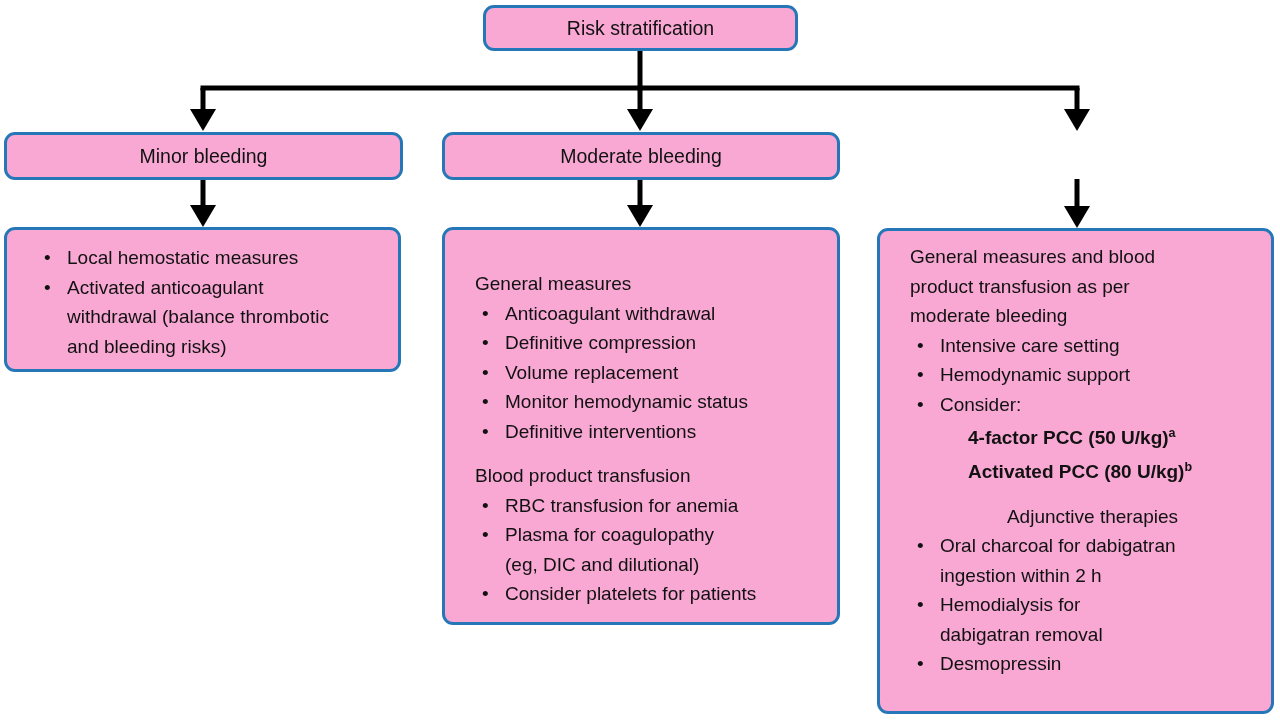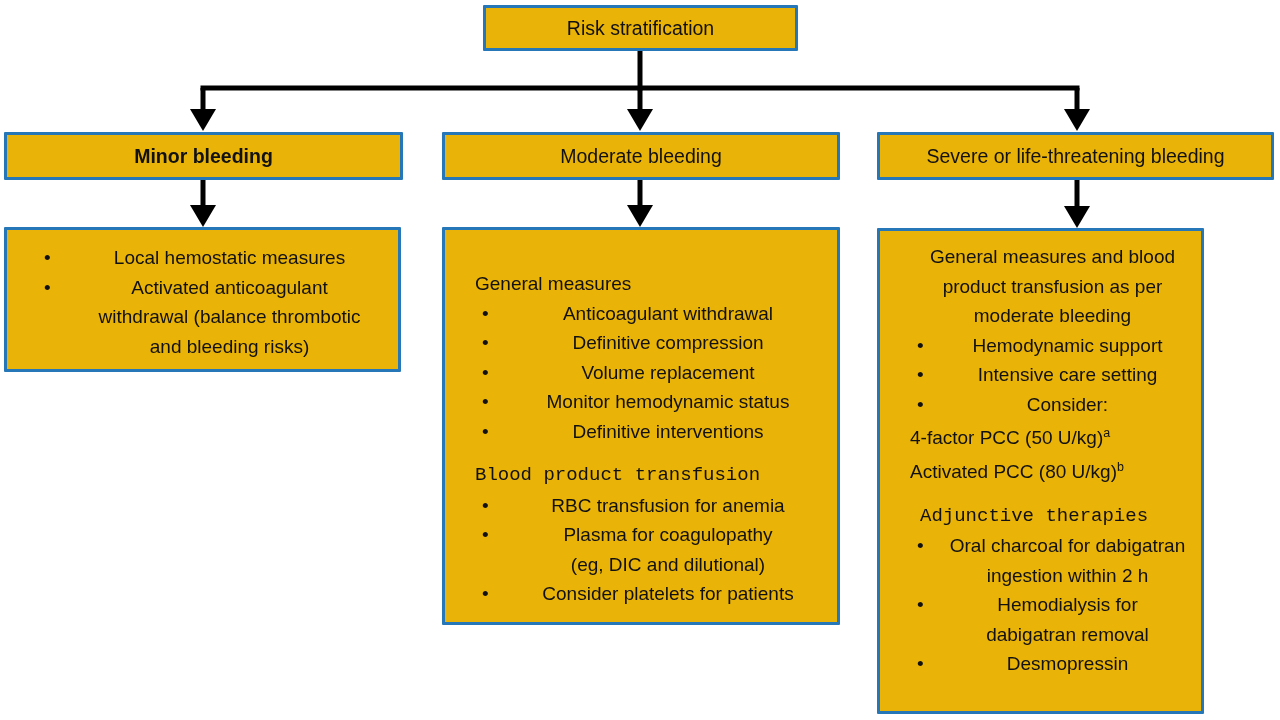--- a/index.html
+++ b/index.html
@@ -13,44 +13,44 @@
     overflow: hidden;
   }
   svg.connectors {
     position: absolute;
     left: 0; top: 0;
     width: 1280px; height: 720px;
   }
   .box {
     position: absolute;
     box-sizing: border-box;
-    background: #eab308;
+    background: #f9a8d4;
     border: 3.5px solid #2577b8;
-    border-radius: 1px;
+    border-radius: 11px;
   }
   .label-box {
     display: flex;
     align-items: center;
     justify-content: center;
     font-size: 19.5px;
     text-align: center;
   }
   .content {
     font-size: 19px;
     line-height: 29.5px;
     padding: 11px 6px 0 30px;
   }
   .content ul { margin: 0; padding: 0; list-style: none; }
   .content li { position: relative; padding-left: 30px; }
   .content li::before { content: "\2022"; position: absolute; left: 7px; top: 0; }
-  .ln { display: block; white-space: nowrap; text-align: center; }
+  .ln { display: block; white-space: nowrap; }
   .heading { white-space: nowrap; margin-top: 28px; }
-  .gap { margin-top: 15px; font-family: Liberation Mono, monospace; }
-  .adjunctive { margin-left: 10px; }
-  .sub-option { white-space: nowrap; }
+  .gap { margin-top: 15px; }
+  .adjunctive { margin-left: 10px; text-align: center; }
+  .sub-option { margin-left: 58px; white-space: nowrap; font-weight: bold; }
   .sub-option sup { font-size: 12.5px; }
   .no-head { padding-top: 13px; }
 </style>
 </head>
 <body>
 
 <div class="canvas">
 
   <svg class="connectors" viewBox="0 0 1280 720" xmlns="http://www.w3.org/2000/svg">
     <g stroke="#000000" stroke-width="5" fill="none">
@@ -70,28 +70,25 @@
       <polygon points="190,205 216,205 203,227"></polygon>
       <polygon points="627,205 653,205 640,227"></polygon>
       <polygon points="1064,206 1090,206 1077,228"></polygon>
     </g>
   </svg>
 
   <div class="box label-box" style="left:483px; top:5px; width:315px; height:46px;">
     <span>Risk stratification</span>
   </div>
 
-  <div class="box label-box" style="left:4px; top:132px; width:399px; height:48px;font-weight:bold;">
+  <div class="box label-box" style="left:4px; top:132px; width:399px; height:48px;">
     <span>Minor bleeding</span>
   </div>
   <div class="box label-box" style="left:442px; top:132px; width:398px; height:48px;">
     <span>Moderate bleeding</span>
-  </div>
-  <div class="box label-box" style="left:877px; top:132px; width:397px; height:48px;">
-    <span>Severe or life-threatening bleeding</span>
   </div>
 
   <div class="box content no-head" style="left:4px; top:227px; width:397px; height:145px;">
     <ul>
       <li>
         <span class="ln">Local hemostatic measures</span>
       </li>
       <li>
         <span class="ln">Activated anticoagulant</span>
         <span class="ln">withdrawal (balance thrombotic</span>
@@ -127,32 +124,32 @@
       <li>
         <span class="ln">Plasma for coagulopathy</span>
         <span class="ln">(eg, DIC and dilutional)</span>
       </li>
       <li>
         <span class="ln">Consider platelets for patients</span>
       </li>
     </ul>
   </div>
 
-  <div class="box content" style="left:877px; top:228px; width:327px; height:486px;">
+  <div class="box content" style="left:877px; top:228px; width:397px; height:486px;">
     <div>
       <span class="ln">General measures and blood</span>
       <span class="ln">product transfusion as per</span>
       <span class="ln">moderate bleeding</span>
     </div>
     <ul>
       <li>
-        <span class="ln">Hemodynamic support</span>
+        <span class="ln">Intensive care setting</span>
       </li>
       <li>
-        <span class="ln">Intensive care setting</span>
+        <span class="ln">Hemodynamic support</span>
       </li>
       <li>
         <span class="ln">Consider:</span>
       </li>
     </ul>
     <div class="sub-option">
       <span>4-factor PCC (50 U/kg)</span><sup>a</sup>
     </div>
     <div class="sub-option">
       <span>Activated PCC (80 U/kg)</span><sup>b</sup>

